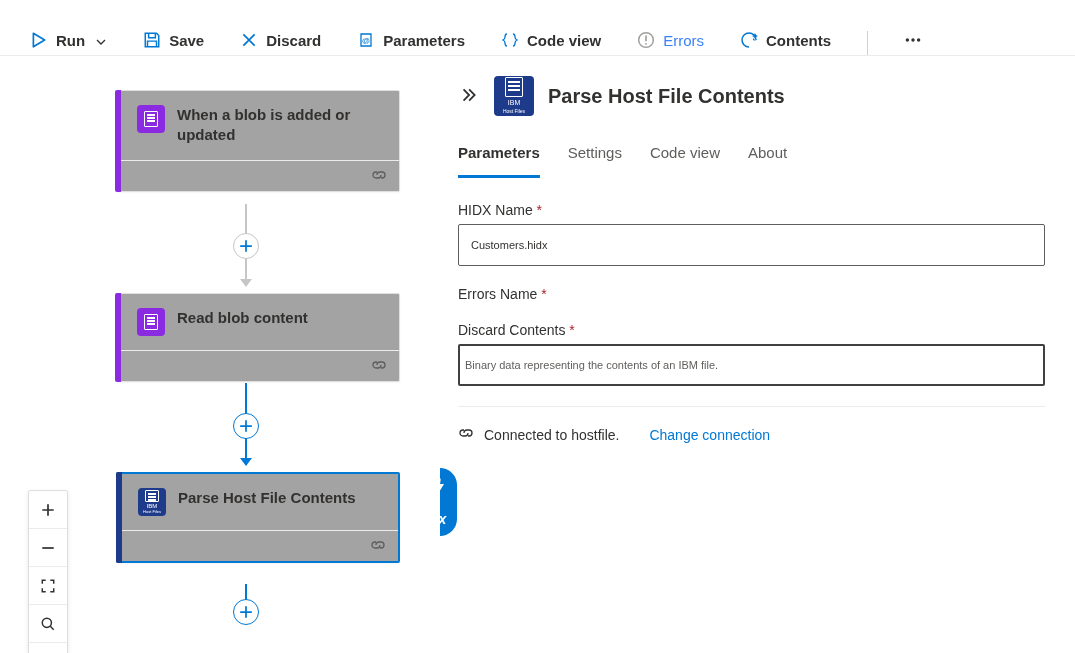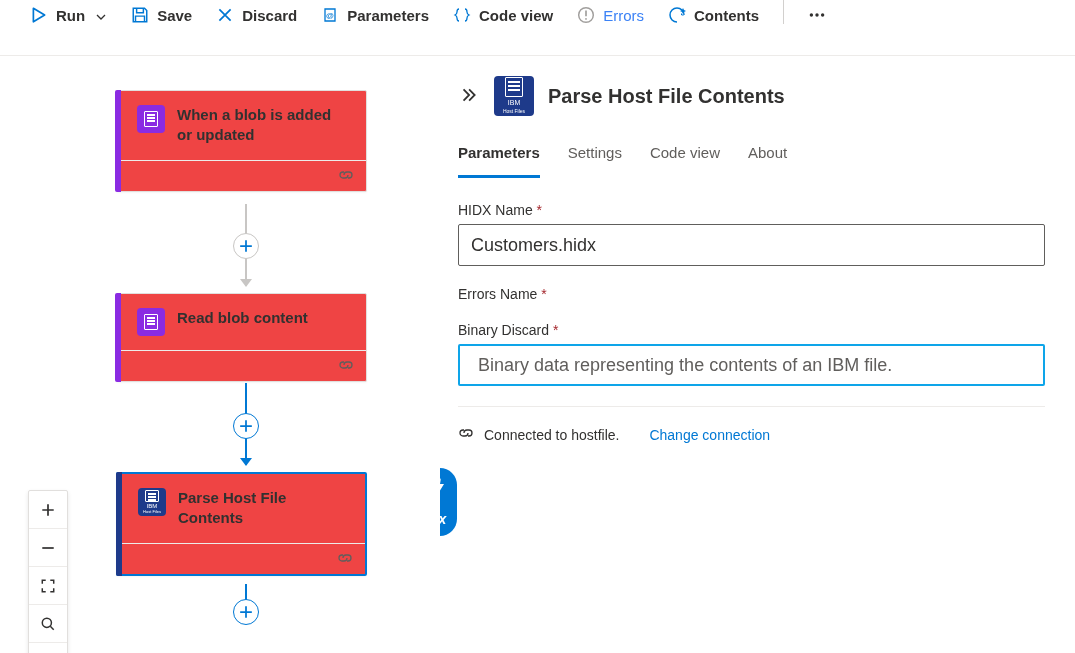--- a/index.html
+++ b/index.html
@@ -1,32 +1,32 @@
 <!DOCTYPE html>
 <html><head>
 <meta charset="utf-8">
 <style>
   * { box-sizing: border-box; margin: 0; padding: 0; }
   html, body { width: 1075px; height: 653px; font-family: "Segoe UI", -apple-system, sans-serif; font-size: 14px; color: #323130; background: #fff; overflow: hidden; }
   body { display: flex; flex-direction: column; }
 
   
-  .toolbar { height: 56px; display: flex; align-items: flex-start; padding: 0 20px; border-bottom: 1px solid #edebe9; gap: 4px; }
+  .toolbar { height: 56px; display: flex; align-items: flex-end; padding: 0 20px; border-bottom: 1px solid #edebe9; gap: 16px; }
   .tb-item { display: inline-flex; align-items: center; gap: 8px; padding: 6px 10px; cursor: pointer; border-radius: 2px; font-size: 15px; font-weight: 600; color: #323130; }
   .tb-item.disabled { color: #3b82f6; font-weight: 400; }
   .tb-icon { width: 18px; height: 18px; display: inline-flex; align-items: center; justify-content: center; flex-shrink: 0; }
   .tb-sep { width: 1px; height: 24px; background: #d2d0ce; margin: 0 10px; }
   .tb-chev { margin-left: 2px; width: 12px; height: 12px; }
 
   
   .main { flex: 1; display: flex; overflow: hidden; position: relative; }
 
   
   .canvas { flex: 0 0 440px; position: relative; background: #fff; overflow: hidden; }
-  .node { position: absolute; width: 251px; background: #ef4444; border: 1px solid #e1dfdd; border-radius: 2px; box-shadow: 0 1px 2px rgba(0,0,0,0.04); }
+  .node { position: absolute; width: 284px; background: #a3a3a3; border: 1px solid #e1dfdd; border-radius: 2px; box-shadow: 0 1px 2px rgba(0,0,0,0.04); }
   .node.selected { border: 2px solid #0078d4; }
   .node-left { position: absolute; left: -2px; top: -1px; bottom: -1px; width: 6px; background: #8a2be2; border-radius: 2px 0 0 2px; }
   .node.selected .node-left { left: -2px; top: -2px; bottom: -2px; }
   .node.ibm .node-left { background: #1e3a8a; }
   .node-head { display: flex; align-items: flex-start; gap: 12px; padding: 14px 16px 14px 20px; }
   .node-icon { width: 28px; height: 28px; border-radius: 4px; background: #8a2be2; display: flex; align-items: center; justify-content: center; flex-shrink: 0; color: #fff; font-size: 14px; }
   .node.ibm .node-icon { background: #1e3a8a; flex-direction: column; font-size: 6px; line-height: 1; gap: 1px; padding: 2px 0; text-align: center; }
   .node-icon-doc { width: 14px; height: 16px; border: 1.5px solid #fff; border-radius: 1px; position: relative; }
   .node-icon-doc::before { content:''; position:absolute; top:2px; left:2px; right:2px; height:1.5px; background:#fff; box-shadow: 0 3px 0 #fff, 0 6px 0 #fff; }
   .node-title { font-size: 15px; font-weight: 600; color: #323130; line-height: 1.35; }
@@ -53,22 +53,22 @@
   .p-icon-doc::before { content:''; position:absolute; top:3px; left:2px; right:2px; height:1.5px; background:#fff; box-shadow:0 4px 0 #fff, 0 8px 0 #fff; }
   .p-title { font-size: 20px; font-weight: 600; }
 
   .p-tabs { display: flex; gap: 28px; border-bottom: 0; margin-bottom: 24px; }
   .p-tab { padding: 6px 0 14px 0; font-size: 15px; color: #605e5c; border-bottom: 3px solid transparent; cursor: pointer; }
   .p-tab.active { font-weight: 600; color: #323130; border-bottom-color: #0078d4; }
 
   .field { margin-bottom: 20px; margin-top: 9px; }
   .field-label { font-size: 14px; color: #323130; margin-bottom: 6px; display: block; }
   .req { color: #a4262c; }
-  .field-input { width: 100%; height: 42px; border: 1px solid #605e5c; border-radius: 2px; padding: 0 12px; font-size: 18px; color: #323130; font-family: inherit; }
-  .field-input.focused { border: 2px solid #0ea5e9; padding: 0 18px; }
+  .field-input { width: 100%; height: 42px; border: 1px solid #605e5c; border-radius: 2px; padding: 0 12px; font-size: 11px; color: #323130; font-family: inherit; }
+  .field-input.focused { border: 2px solid #404040; padding: 0 5px; }
   .field-input::placeholder { color: #605e5c; }
 
   .rail { position: absolute; left: -17px; top: 412px; display: flex; flex-direction: column; }
   .rail-btn { width: 34px; height: 34px; background: #0078d4; color: #fff; display: flex; align-items: center; justify-content: center; font-style: italic; font-weight: 600; }
   .rail-btn:first-child { border-radius: 17px 17px 0 0; }
   .rail-btn:last-child { border-radius: 0 0 17px 17px; }
 
   .divider { border: none; border-top: 1px solid #edebe9; margin: 18px 0; }
 
   .conn { display: flex; align-items: center; gap: 10px; font-size: 14px; color: #323130; }
@@ -297,21 +297,21 @@
     <div class="field">
       <label class="field-label"><span>HIDX Name</span> <span class="req">*</span></label>
       <input class="field-input" value="Customers.hidx" style="">
     </div>
 
     <div class="field">
       <label class="field-label"><span>Errors Name</span> <span class="req">*</span></label>
     </div>
 
     <div class="field">
-      <label class="field-label"><span>Binary Discard</span> <span class="req">*</span></label>
+      <label class="field-label"><span>Discard Contents</span> <span class="req">*</span></label>
       <input class="field-input focused" placeholder="Binary data representing the contents of an IBM file." style="">
     </div>
 
     <hr class="divider">
 
     <div class="conn">
       <span>
         <svg viewBox="0 0 16 16" width="16" height="16">
             <path d="M6 8a3 3 0 0 1 3-3h2a3 3 0 0 1 0 6H10 M10 8a3 3 0 0 1-3 3H5a3 3 0 0 1 0-6h1" fill="none" stroke="#323130" stroke-width="1.3"></path>
           </svg>

